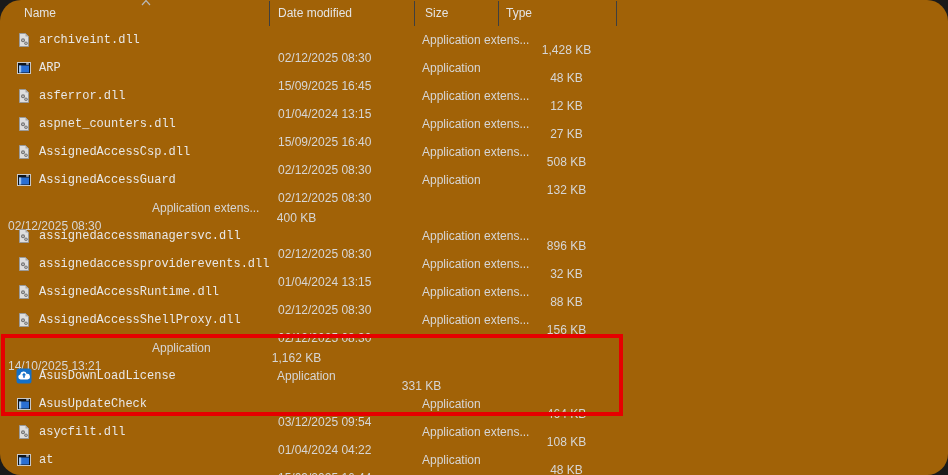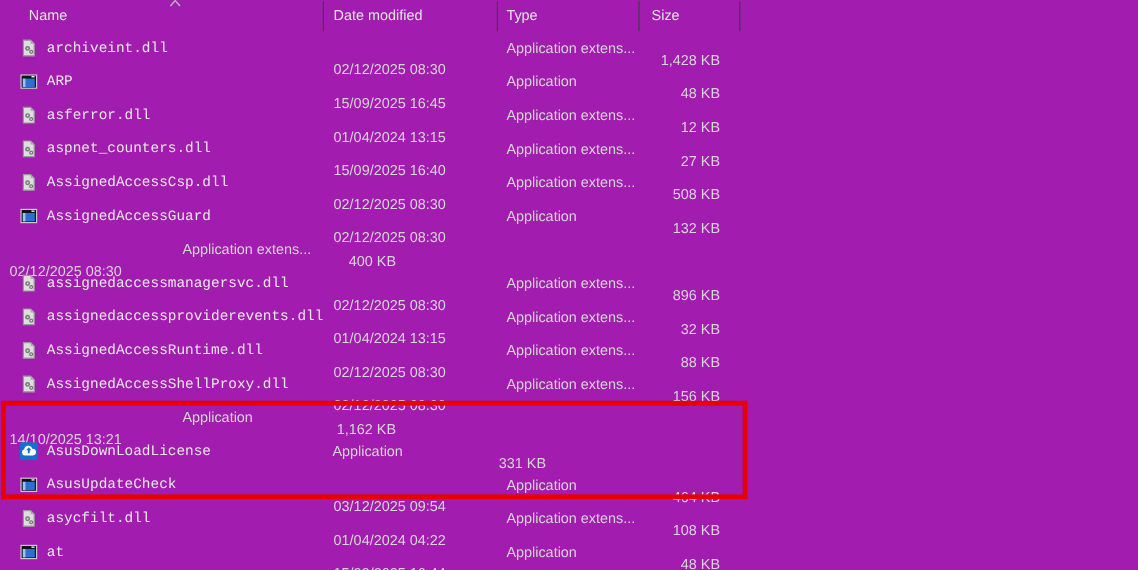--- a/index.html
+++ b/index.html
@@ -5,22 +5,23 @@
   html, body { margin: 0; padding: 0; }
   body {
     width: 948px; height: 475px;
     background: #1a1a1a;
     font-family: "Liberation Sans", sans-serif;
     overflow: hidden;
   }
   .explorer {
     position: relative;
     width: 948px; height: 475px;
-    background: #a21caf;
+    background: #a16207;
     color: #dedede;
+    border-radius: 21px;
   }
   
   .header-row {
     position: relative;
     display: flex;
     height: 26px;
     align-items: center;
     font-size: 12px;
     color: #e4e4e4;
   }
@@ -59,21 +60,21 @@
     font-family: Liberation Mono, monospace;
   }
   .cell.name .ic {
     width: 16px; height: 16px;
     margin-right: 7px;
     flex: 0 0 16px;
     line-height: 0;
   }
   .cell.date { width: 145px; padding-left: 8px; color: #d6d6d6; margin-top: 36px; }
   .cell.type { width: 118px; padding-left: 7px; color: #d6d6d6; }
-  .cell.size { width: 84px; padding-right: 17px; text-align: right; color: #d6d6d6; margin-top: 19px; }
+  .cell.size { width: 84px; padding-right: 17px; text-align: center; color: #d6d6d6; margin-top: 19px; }
   
   .highlight-rect {
     position: absolute;
     left: 1px; top: 334px;
     width: 622px; height: 82px;
     box-sizing: border-box;
     border: 4px solid #e60000;
     pointer-events: none;
   }
 </style>
@@ -87,25 +88,25 @@
       <svg width="12" height="7" viewBox="0 0 12 7">
           <path d="M2 6 L6 1.5 L10 6" stroke="#b8b8b8" stroke-width="1.2" fill="none"></path>
         </svg>
     </span>
     <div class="hcell name">
       <span>Name</span>
     </div>
     <div class="hcell date">
       <span>Date modified</span>
     </div>
+    <div class="hcell size">
+      <span>Size</span>
+    </div>
     <div class="hcell type">
       <span>Type</span>
-    </div>
-    <div class="hcell size">
-      <span>Size</span>
     </div>
   </div>
 
   <div class="file-list">
   <div class="frow">
     <div class="cell name">
       <span class="ic"><svg width="16" height="16" viewBox="0 0 16 16">
               <path d="M3.5 1.5 h6 l3 3 v10 h-9 z" fill="#dedede" stroke="#9a9a9a" stroke-width="1"></path>
               <path d="M9.5 1.5 v3 h3 z" fill="#aaaaaa"></path>
               <circle cx="7" cy="8.3" r="2" fill="#757575"></circle>

